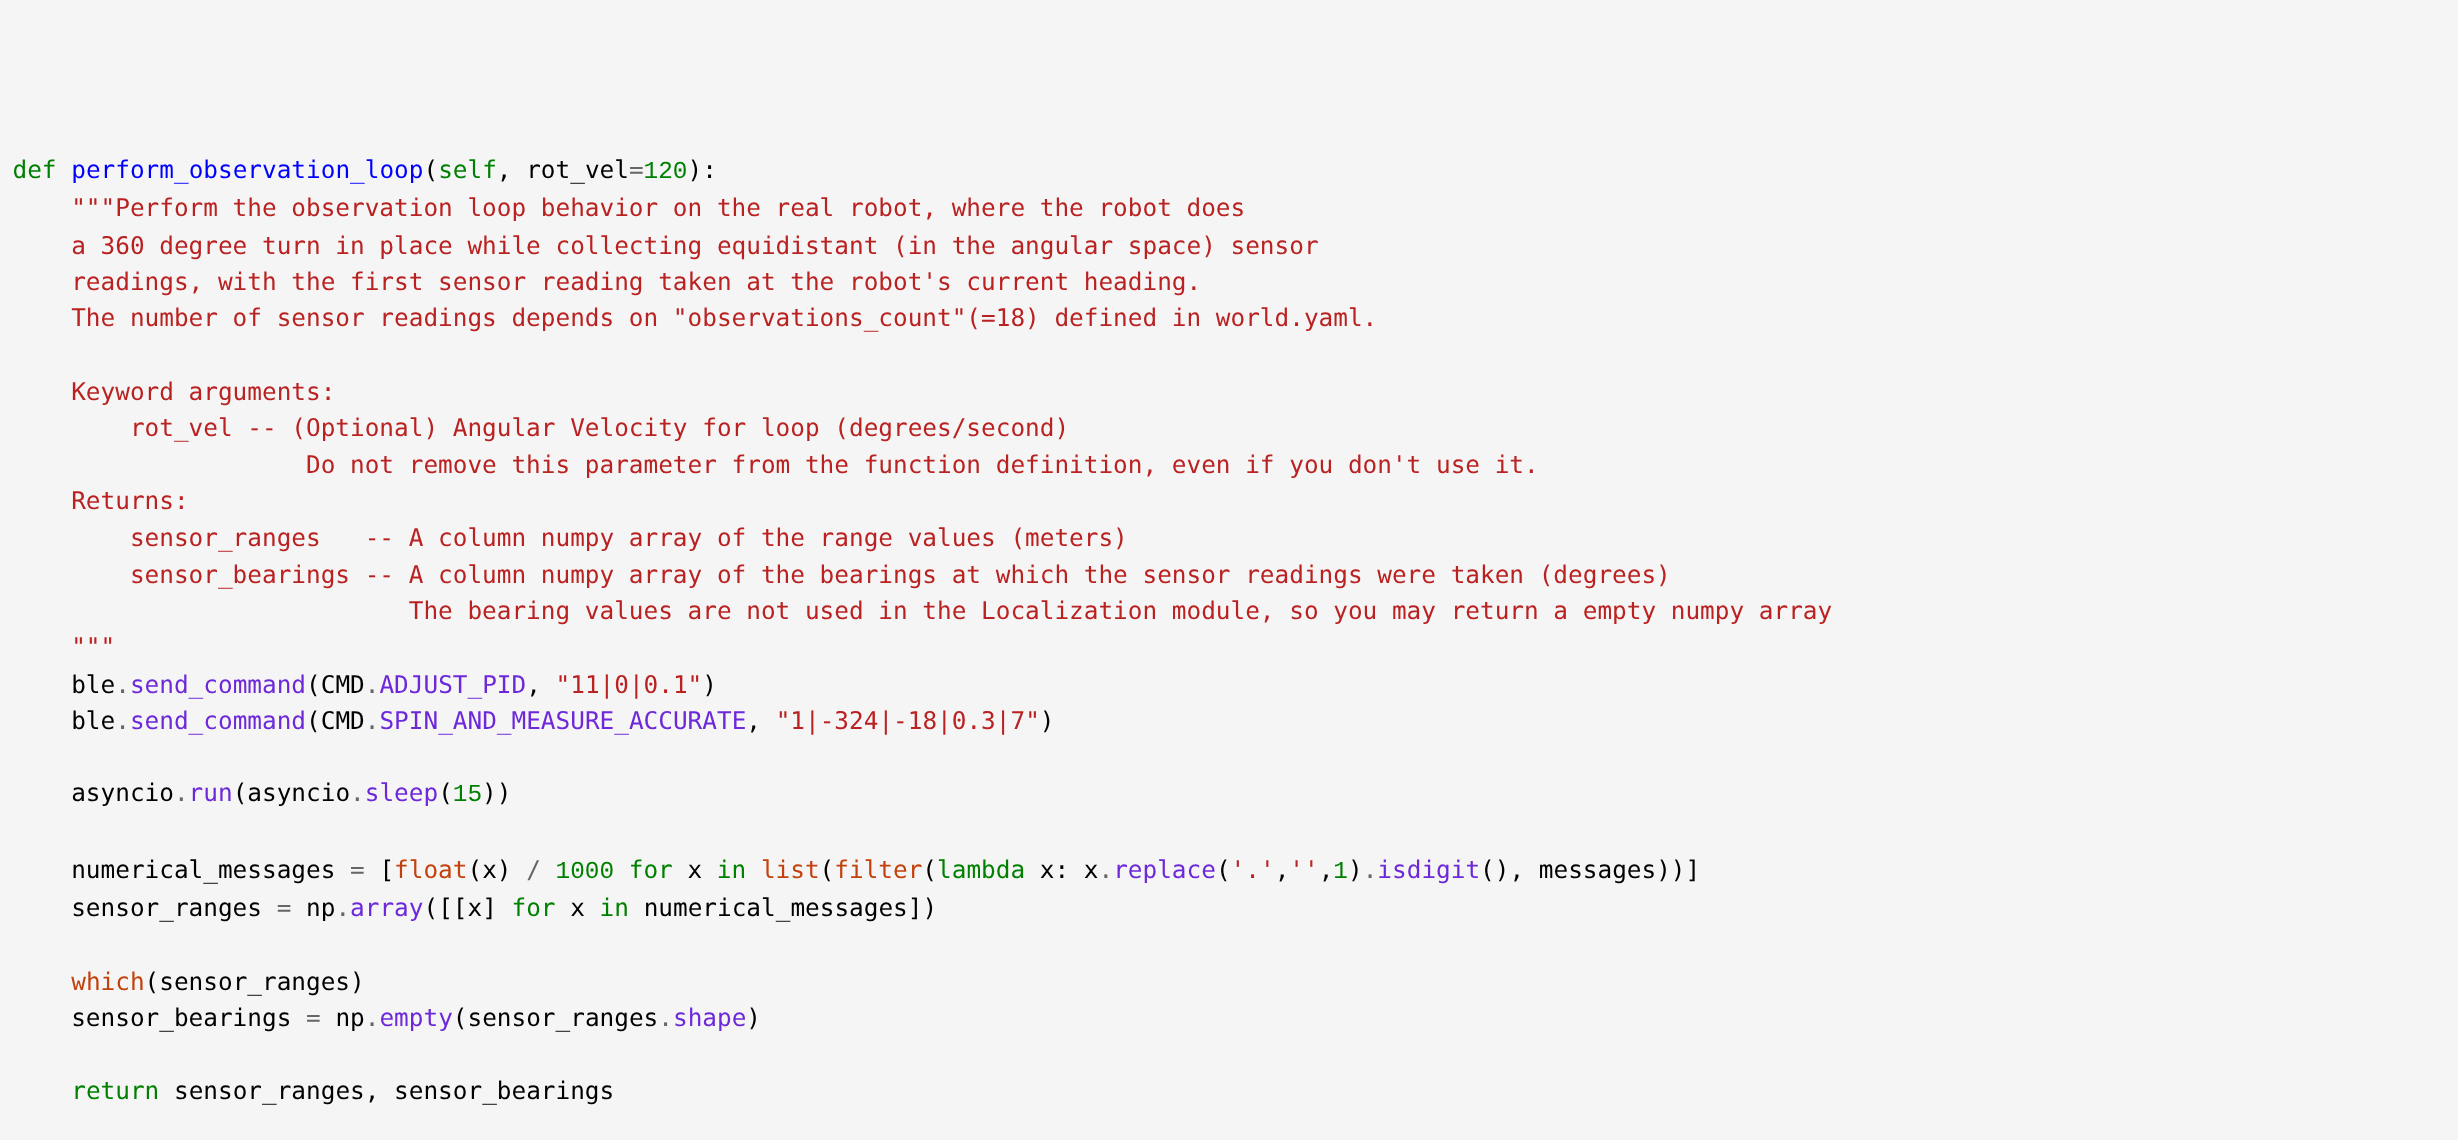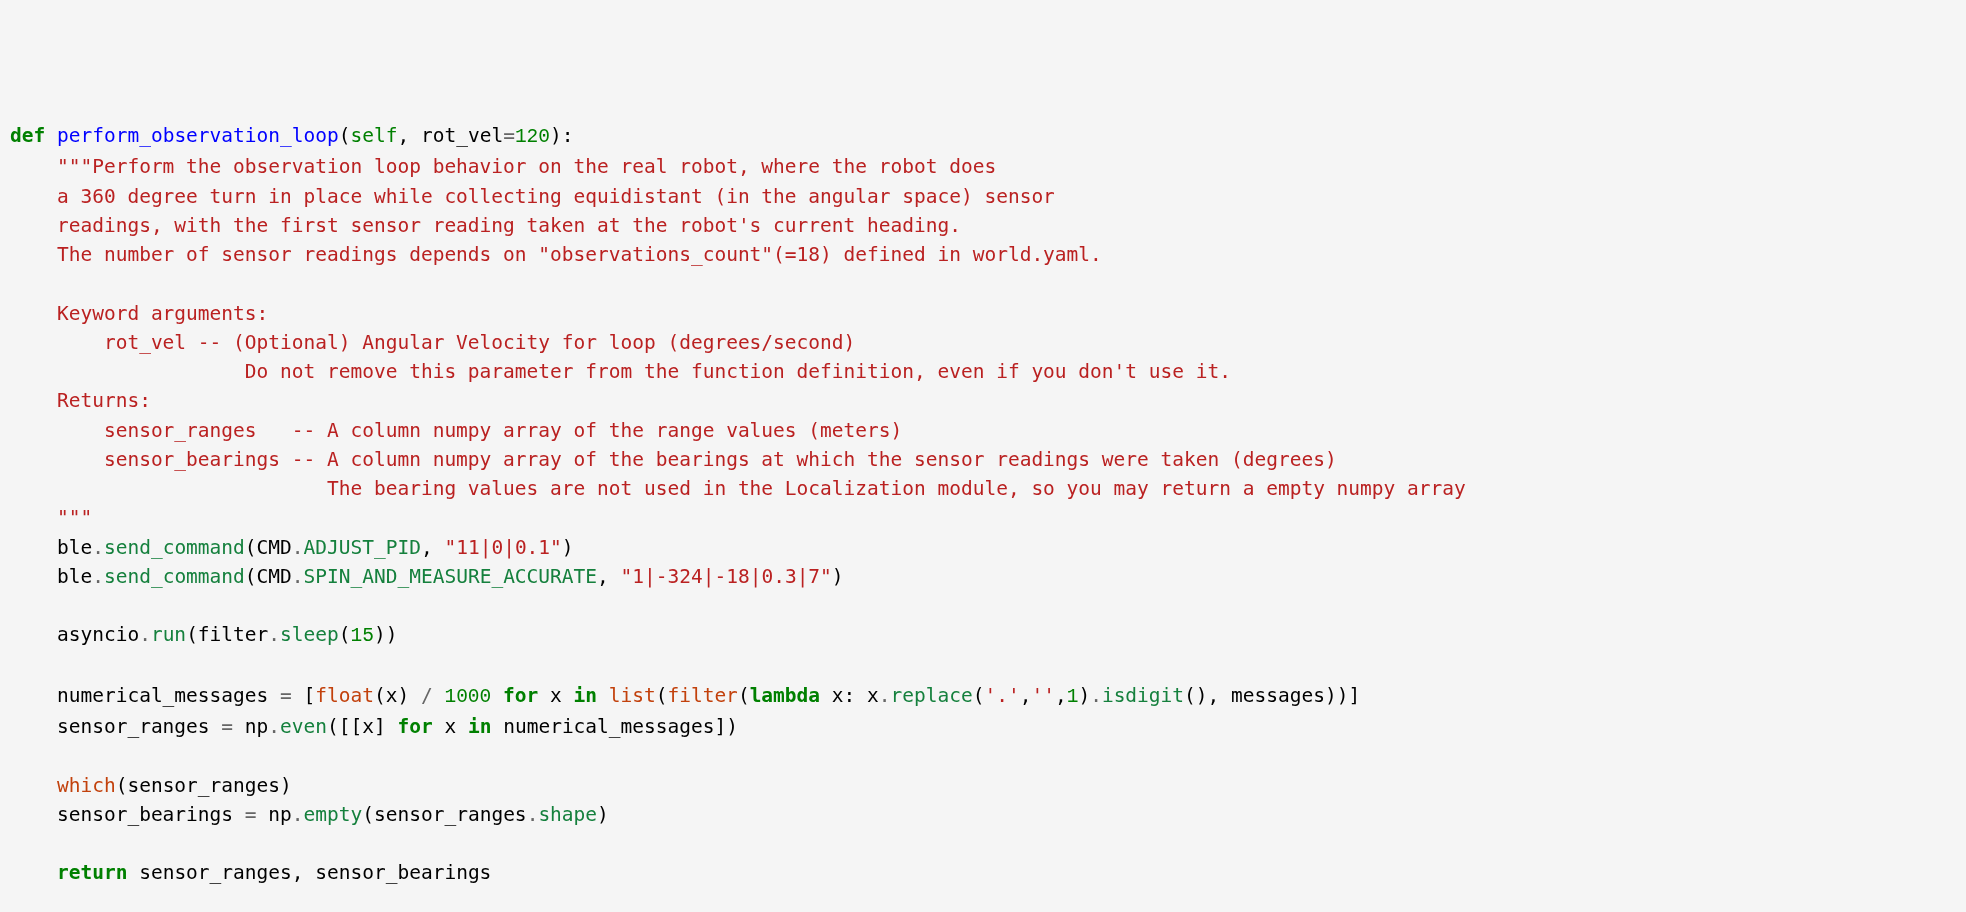--- a/index.html
+++ b/index.html
@@ -8,26 +8,26 @@
       background: #f5f5f5;
       font-family: 'SF Mono', 'Monaco', 'Menlo', 'Consolas', 'DejaVu Sans Mono', monospace;
       font-size: 19.5px;
       line-height: 1.5;
       white-space: pre;
       overflow-x: auto;
     }
     .code-container {
       padding: 4px 10px;
     }
-    .kw { color: #008000; font-weight: bold; }
+    .kw { color: #008000; font-weight: normal; }
     .fname { color: #0000ff; margin-top: 36px; }
     .self { color: #008000; }
     .num { color: #008000; font-family: Liberation Mono, monospace; }
     .str { color: #ba2121; }
-    .method { color: #15803d; }
+    .method { color: #6d28d9; }
     .builtin { color: #c2410c; }
     .plain { color: #000000; }
     .op { color: #666666; }
   </style>
 </head>
 <body>
 
 
 
 <div class="code-container"><span><span class="kw">def</span><span class="plain"> </span><span class="fname">perform_observation_loop</span><span class="plain">(</span><span class="self">self</span><span class="plain">, </span><span class="plain">rot_vel</span><span class="op">=</span><span class="num">120</span><span class="plain">):</span></span>
@@ -40,24 +40,24 @@
         rot_vel -- (Optional) Angular Velocity for loop (degrees/second)
                     Do not remove this parameter from the function definition, even if you don't use it.
     Returns:
         sensor_ranges   -- A column numpy array of the range values (meters)
         sensor_bearings -- A column numpy array of the bearings at which the sensor readings were taken (degrees)
                            The bearing values are not used in the Localization module, so you may return a empty numpy array
     """</span>
 <span><span class="plain">    ble</span><span class="op">.</span><span class="method">send_command</span><span class="plain">(CMD</span><span class="op">.</span><span class="method">ADJUST_PID</span><span class="plain">, </span><span class="str">"11|0|0.1"</span><span class="plain">)</span></span>
 <span><span class="plain">    ble</span><span class="op">.</span><span class="method">send_command</span><span class="plain">(CMD</span><span class="op">.</span><span class="method">SPIN_AND_MEASURE_ACCURATE</span><span class="plain">, </span><span class="str">"1|-324|-18|0.3|7"</span><span class="plain">)</span></span>
 
-<span><span class="plain">    asyncio</span><span class="op">.</span><span class="method">run</span><span class="plain">(filter</span><span class="op">.</span><span class="method">sleep</span><span class="plain">(</span><span class="num">15</span><span class="plain">))</span></span>
+<span><span class="plain">    asyncio</span><span class="op">.</span><span class="method">run</span><span class="plain">(asyncio</span><span class="op">.</span><span class="method">sleep</span><span class="plain">(</span><span class="num">15</span><span class="plain">))</span></span>
 
 <span><span class="plain">    numerical_messages </span><span class="op">=</span><span class="plain"> [</span><span class="builtin">float</span><span class="plain">(x) </span><span class="op">/</span><span class="plain"> </span><span class="num">1000</span><span class="plain"> </span><span class="kw">for</span><span class="plain"> x </span><span class="kw">in</span><span class="plain"> </span><span class="builtin">list</span><span class="plain">(</span><span class="builtin">filter</span><span class="plain">(</span><span class="kw">lambda</span><span class="plain"> x: x</span><span class="op">.</span><span class="method">replace</span><span class="plain">(</span><span class="str">'.'</span><span class="plain">,</span><span class="str">''</span><span class="plain">,</span><span class="num">1</span><span class="plain">)</span><span class="op">.</span><span class="method">isdigit</span><span class="plain">(), messages))]</span></span>
-<span><span class="plain">    sensor_ranges </span><span class="op">=</span><span class="plain"> np</span><span class="op">.</span><span class="method">even</span><span class="plain">([[x] </span><span class="kw">for</span><span class="plain"> x </span><span class="kw">in</span><span class="plain"> numerical_messages])</span></span>
+<span><span class="plain">    sensor_ranges </span><span class="op">=</span><span class="plain"> np</span><span class="op">.</span><span class="method">array</span><span class="plain">([[x] </span><span class="kw">for</span><span class="plain"> x </span><span class="kw">in</span><span class="plain"> numerical_messages])</span></span>
 
 <span><span class="plain">    </span><span class="builtin">which</span><span class="plain">(sensor_ranges)</span></span>
 <span><span class="plain">    sensor_bearings </span><span class="op">=</span><span class="plain"> np</span><span class="op">.</span><span class="method">empty</span><span class="plain">(sensor_ranges</span><span class="op">.</span><span class="method">shape</span><span class="plain">)</span></span>
 
 <span><span class="plain">    </span><span class="kw">return</span><span class="plain"> sensor_ranges, sensor_bearings</span></span></div>
 
 
 
 
 </body></html>

